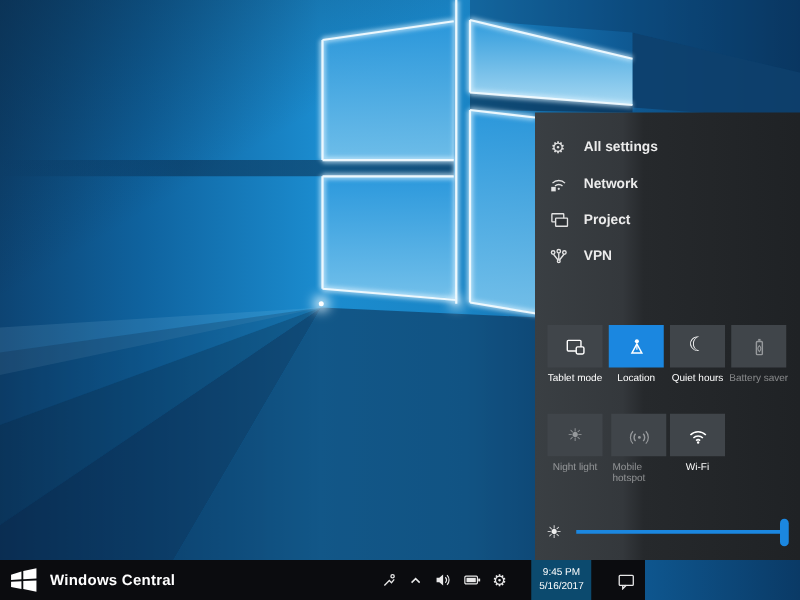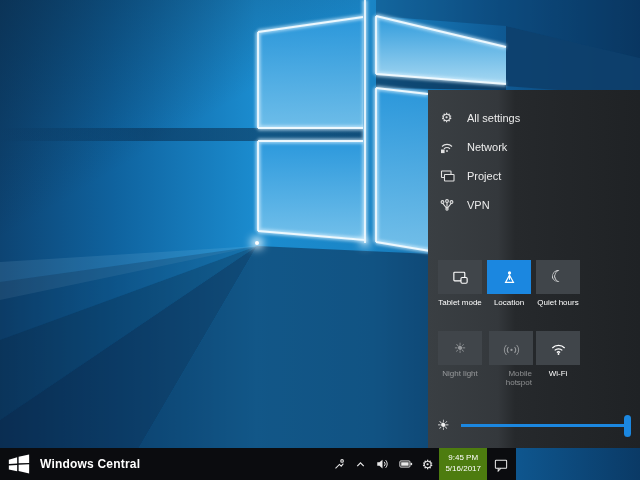--- a/index.html
+++ b/index.html
@@ -11,32 +11,32 @@
   .wallpaper{position:absolute;left:0;top:0;width:640px;height:480px;}
 
   
   .action-center{
     position:absolute;left:428px;top:90px;width:212px;height:358px;
     background:linear-gradient(90deg,#3a3f43 0%,#34383c 33%,#26292c 41%,#1f2225 100%);
   }
   .menu{position:absolute;top:13px;left:0;width:100%;}
   .menu-item{display:flex;align-items:center;height:29px;padding-left:10px;color:#ececec;cursor:default;}
   .mi-icon{width:17px;height:17px;display:flex;align-items:center;justify-content:center;color:#e2e2e2;font-size:13px;line-height:1;}
-  .mi-label{margin-left:12px;font-size:11px;}
+  .mi-label{margin-left:12px;font-size:11px;font-weight:bold;}
 
   .qa-cell{position:absolute;width:44px;}
   .tile{
     width:44px;height:34px;background:#40454a;border:none;padding:0;margin:0;
     display:flex;align-items:center;justify-content:center;color:#fff;cursor:default;
   }
   .tile .glyph{font-size:16px;color:#fff;line-height:1;}
   .tile.on{background:#1b87e0;}
   .qa-label{
     position:absolute;top:38px;left:50%;transform:translateX(-50%);
-    font-size:8px;color:#fff;white-space:nowrap;text-align:right;line-height:1.15;
+    font-size:8px;color:#fff;white-space:nowrap;text-align:left;line-height:1.15;
   }
   .qa-cell.wrap .qa-label{white-space:normal;width:42px;}
   .qa-cell.dim .qa-label{opacity:.45;}
   .qa-cell.dim .tile svg,.qa-cell.dim .tile .glyph{opacity:.45;}
 
   .brightness{position:absolute;left:0;right:0;top:322px;height:28px;}
   .b-icon{position:absolute;left:9px;top:6px;font-size:14px;color:#eee;line-height:1;}
   .slider{position:absolute;left:33px;right:11px;top:12px;height:3px;background:#1b87e0;}
   .thumb{position:absolute;right:9px;top:3px;width:7px;height:22px;border-radius:3.5px;background:#1b87e0;}
 
@@ -44,22 +44,22 @@
   .taskbar{
     position:absolute;left:0;top:448px;width:516px;height:32px;background:#0b0c0f;
     display:flex;align-items:center;
   }
   .brand{display:flex;align-items:center;margin-left:7px;}
   .brand-label{color:#fff;font-size:12px;font-weight:bold;margin-left:9px;letter-spacing:.2px;}
   .tray{position:absolute;right:3px;top:0;height:32px;display:flex;align-items:center;}
   .tray-btn{display:flex;align-items:center;justify-content:center;height:32px;padding:0 4px;color:#e8e8e8;}
   .tray-btn .glyph{font-size:12px;color:#e8e8e8;line-height:1;}
   .clock{
-    background:#4d7c0f;height:32px;display:flex;flex-direction:column;align-items:center;justify-content:center;
-    padding:0 6px;color:#fff;font-size:8px;line-height:1.35;margin:0 2px;
+    background:#0c4a6e;height:32px;display:flex;flex-direction:column;align-items:center;justify-content:center;
+    padding:0 6px;color:#fff;font-size:8px;line-height:1.35;margin:0 16px;
   }
   svg.icon{display:block;}
 </style>
 </head>
 <body>
 
 <div class="screen">
 
   <svg class="wallpaper" viewBox="0 0 640 480" preserveAspectRatio="none">
     <defs>
@@ -195,20 +195,30 @@
         </svg>
       </button>
       <div class="qa-label">Location</div>
     </div>
     <div class="qa-cell" style="left:108px;top:170px">
       <button class="tile">
         <span class="glyph">☾</span>
       </button>
       <div class="qa-label">Quiet hours</div>
     </div>
+    <div class="qa-cell dim" style="left:157px;top:170px">
+      <button class="tile">
+        <svg class="icon" width="19" height="19" viewBox="0 0 20 20" fill="none" stroke="#fff" stroke-width="1.2">
+          <rect x="7.5" y="5.5" width="5" height="11" rx="0.8"></rect>
+          <rect x="9" y="3.3" width="2" height="1.6" fill="#fff" stroke="none"></rect>
+          <path d="M10,9 C8.5,10.5 8.5,12.5 10,14 C11.5,12.5 11.5,10.5 10,9 Z" stroke-width="0.9"></path>
+        </svg>
+      </button>
+      <div class="qa-label">Battery saver</div>
+    </div>
 
     <div class="qa-cell dim" style="left:10px;top:241px">
       <button class="tile">
         <span class="glyph" style="font-size:14px">☀</span>
       </button>
       <div class="qa-label">Night light</div>
     </div>
     <div class="qa-cell dim wrap" style="left:61px;top:241px">
       <button class="tile">
         <svg class="icon" width="19" height="19" viewBox="0 0 20 20" fill="none" stroke="#fff" stroke-width="1.2">

